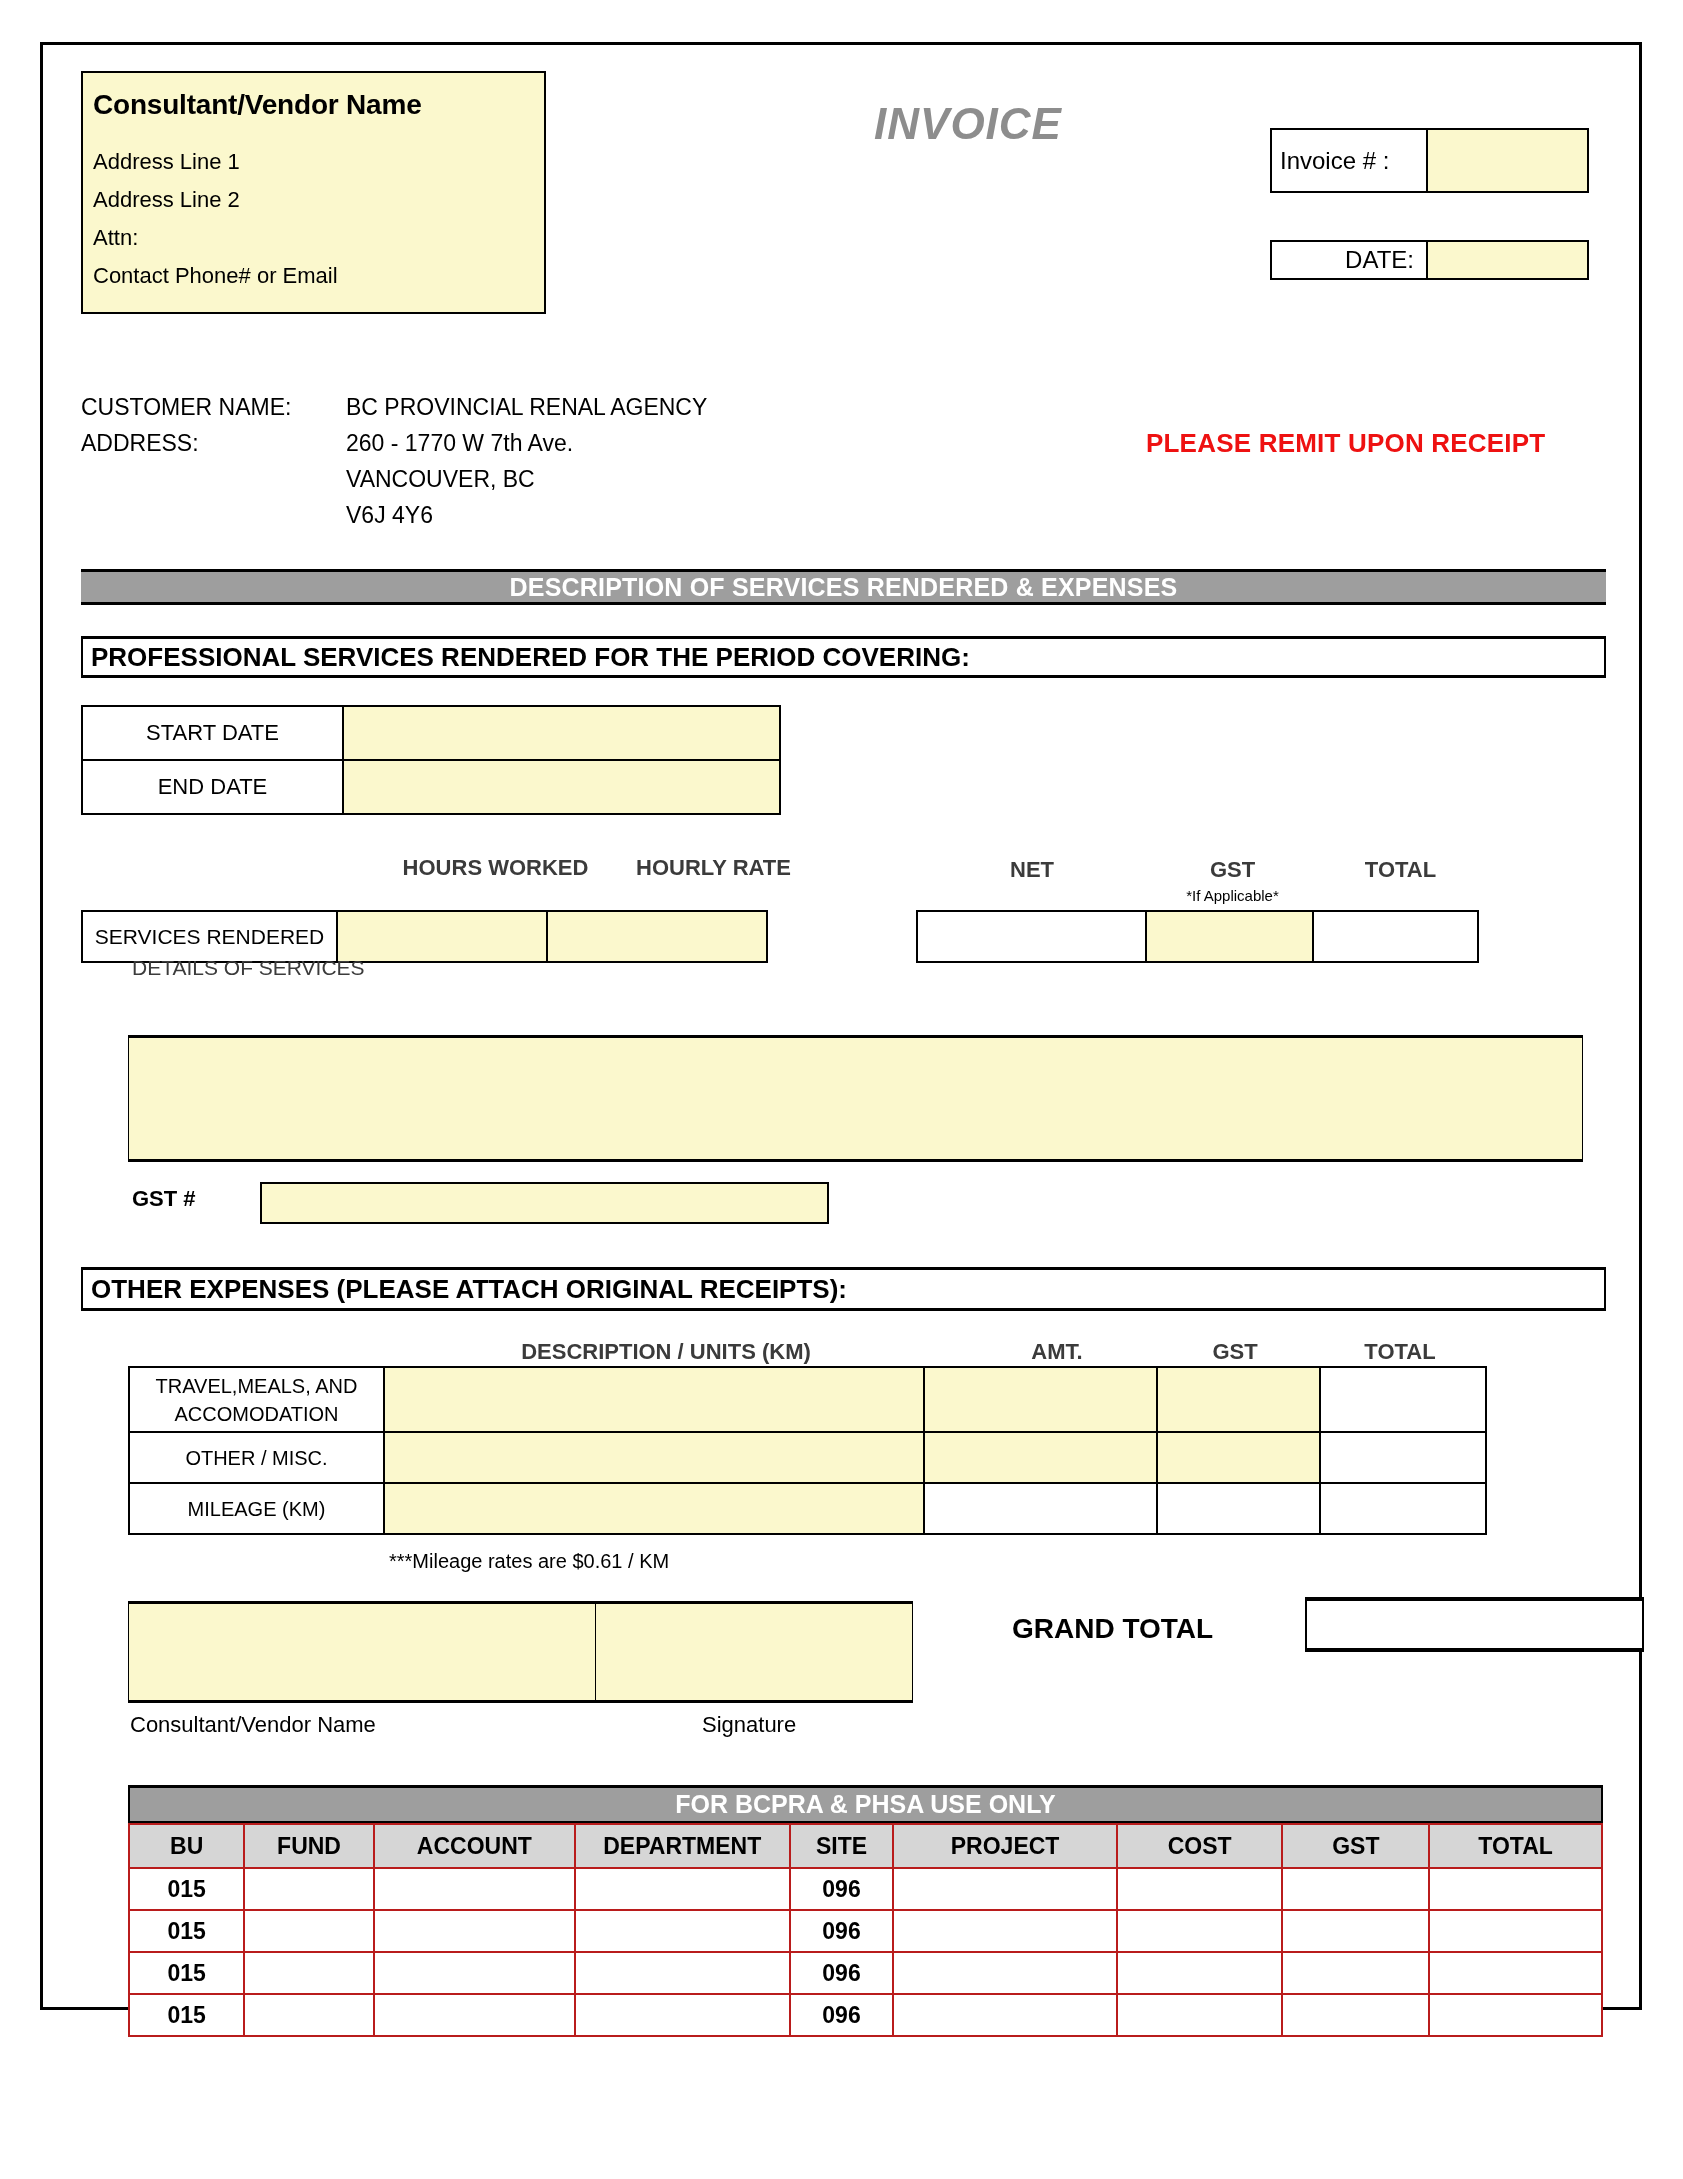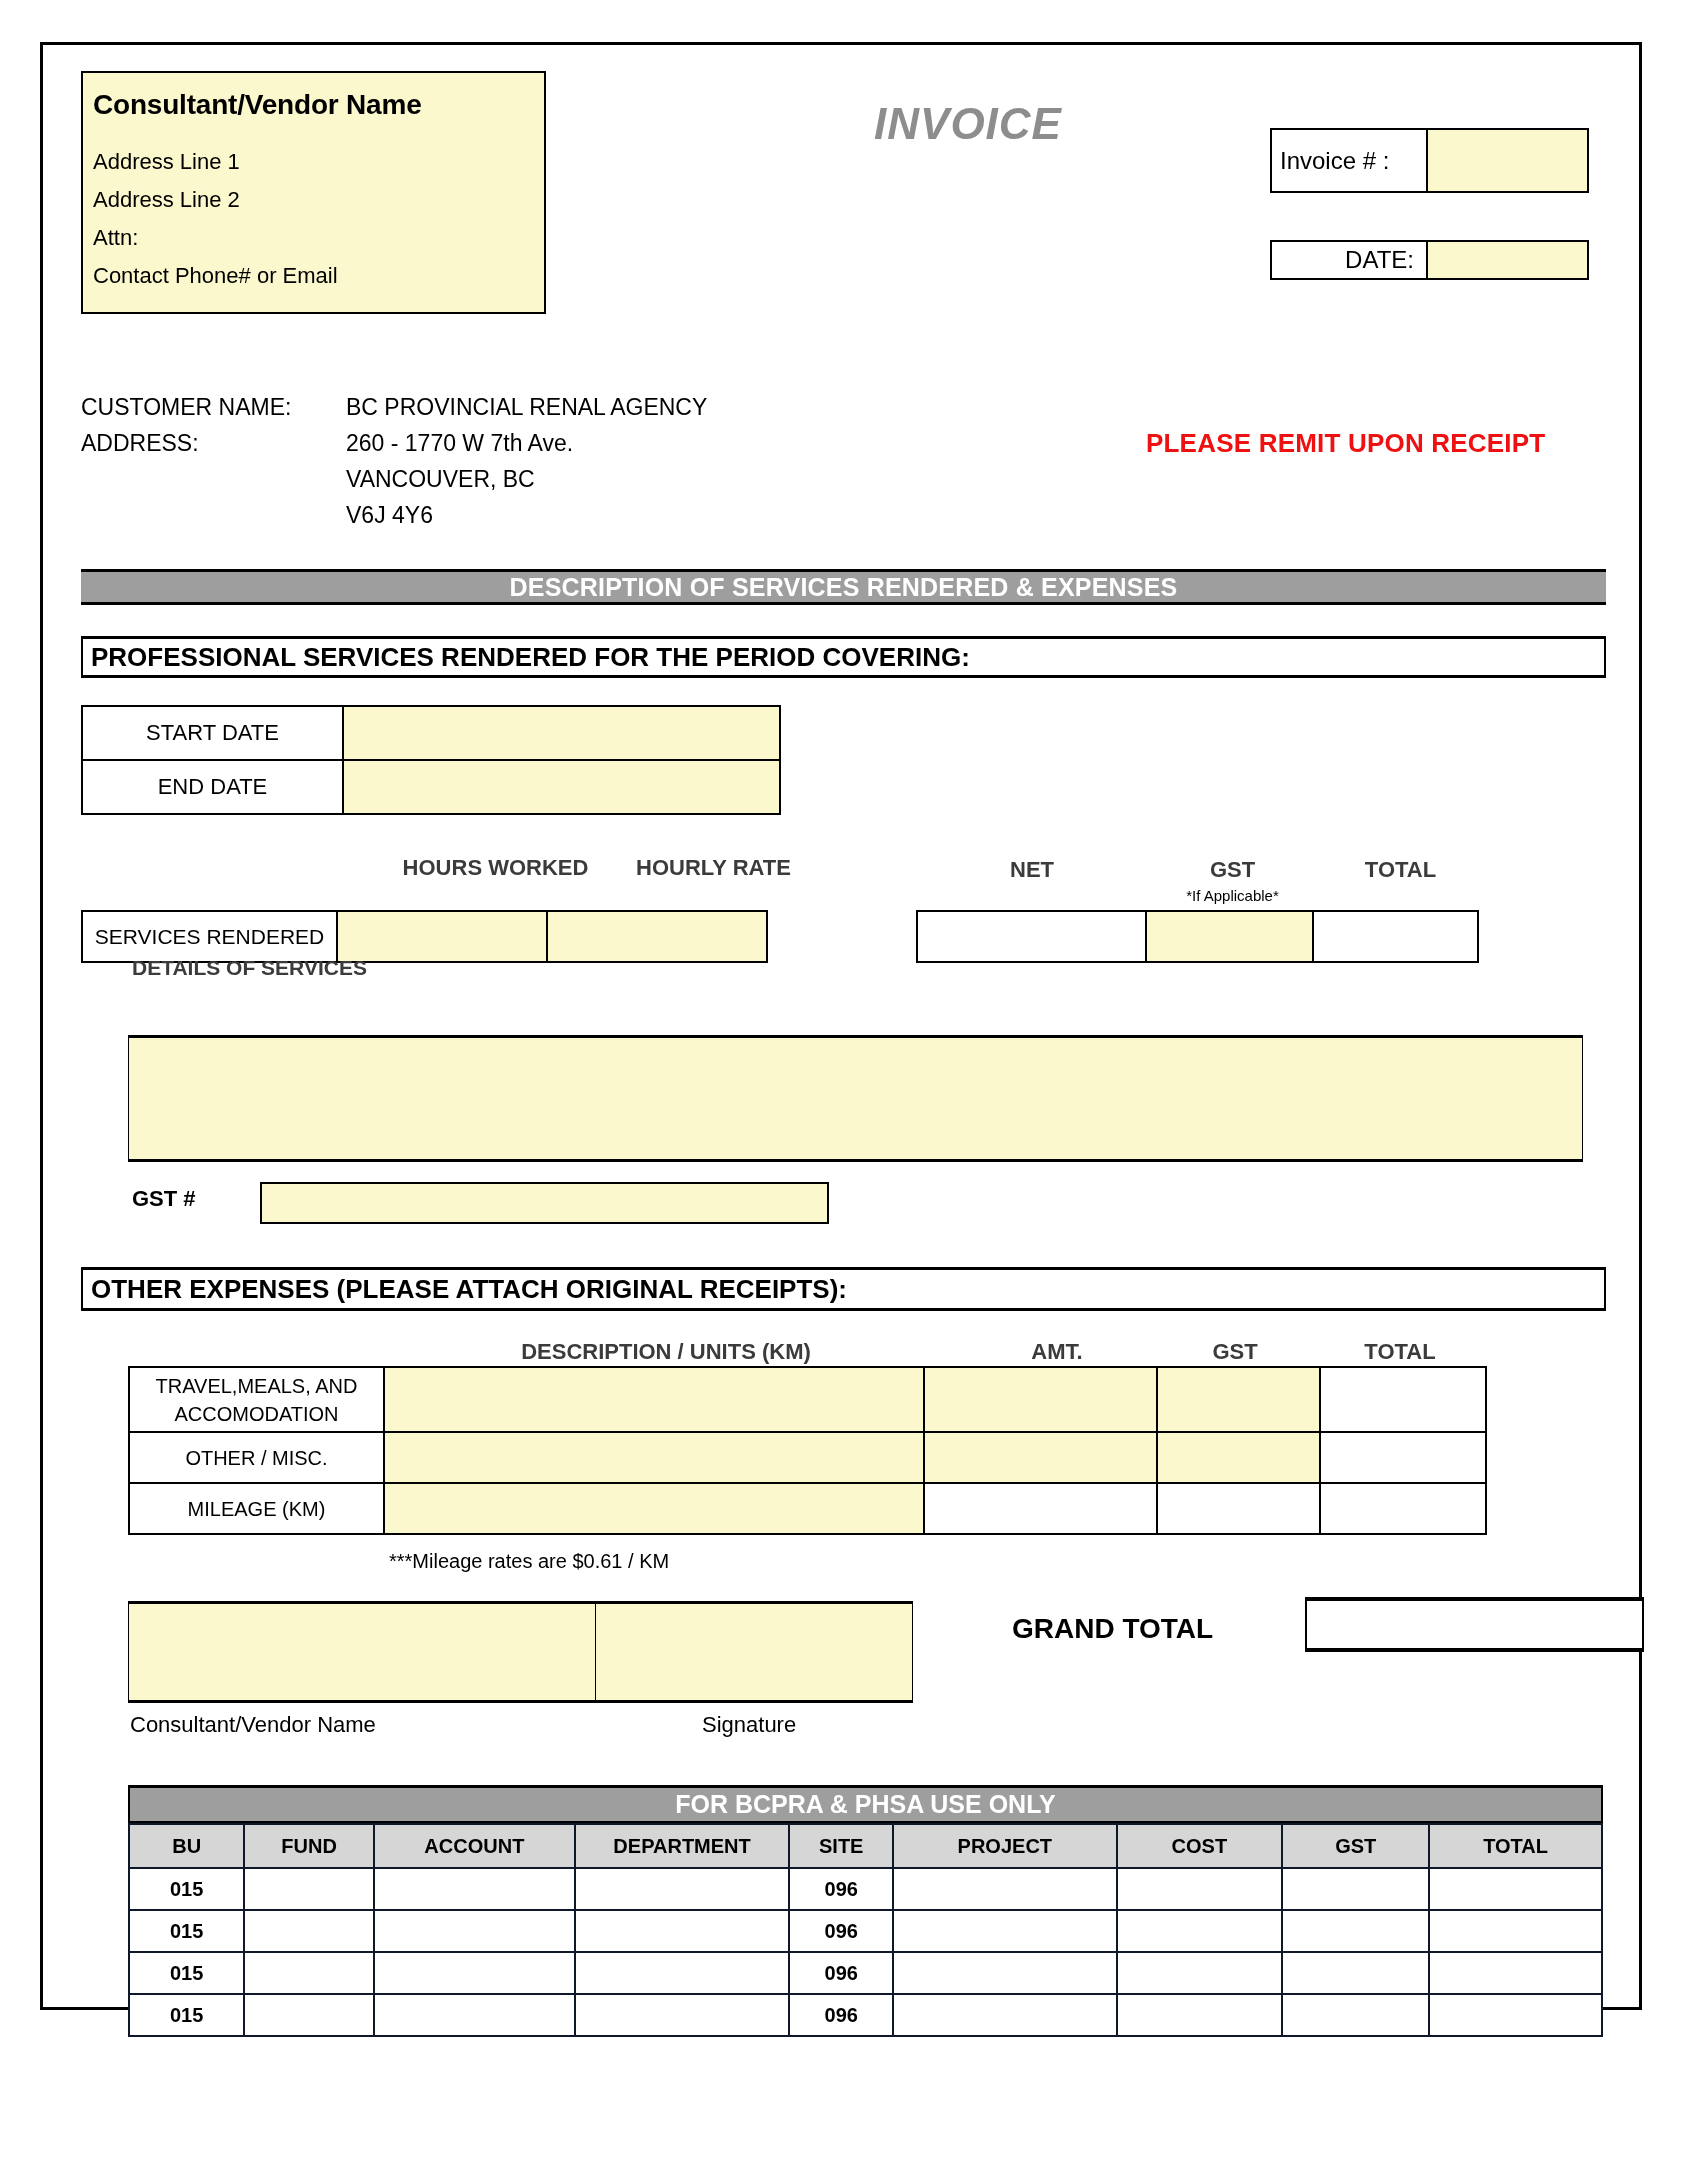--- a/index.html
+++ b/index.html
@@ -272,21 +272,21 @@
   .svc-net   { width: 231px; background: #ffffff; }
   .svc-gst   { width: 169px; background: #fbf8cd; margin-left: -2px; }
   .svc-total { width: 167px; background: #ffffff; margin-left: -2px; }
 
   
   .details-label {
     position: absolute;
     left: 65px;
     top: 899px;
     font-size: 21px;
-    font-weight: bold;
+    font-weight: normal;
     color: #3b3b3b;
   }
   .details-box {
     position: absolute;
     left: 61px;
     top: 978px;
     width: 1455px;
     height: 127px;
     background: #fbf8cd;
     border-top: 3px solid #000000;
@@ -424,23 +424,23 @@
     display: flex;
     align-items: center;
     justify-content: center;
   }
   .use-only-table {
     border-collapse: collapse;
     width: 1475px;
   }
   .use-only-table th,
   .use-only-table td {
-    border: 2px solid #0f172a;
-    box-sizing: border-box;
-    font-size: 20px;
+    border: 2px solid #b91c1c;
+    box-sizing: border-box;
+    font-size: 23px;
     font-weight: bold;
     text-align: center;
     height: 42px;
     background: #ffffff;
   }
   .use-only-table th {
     background: #d6d6d6;
     height: 44px;
   }
   .c-bu   { width: 117px; }

